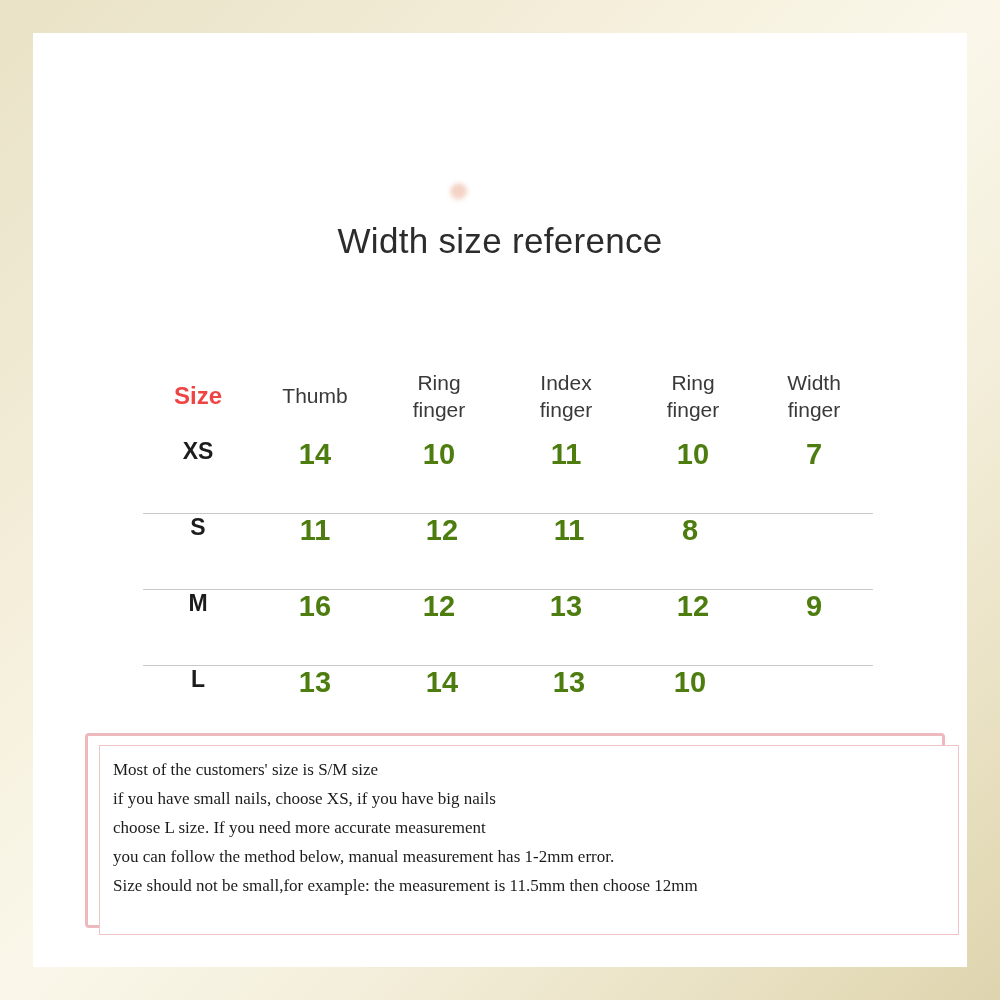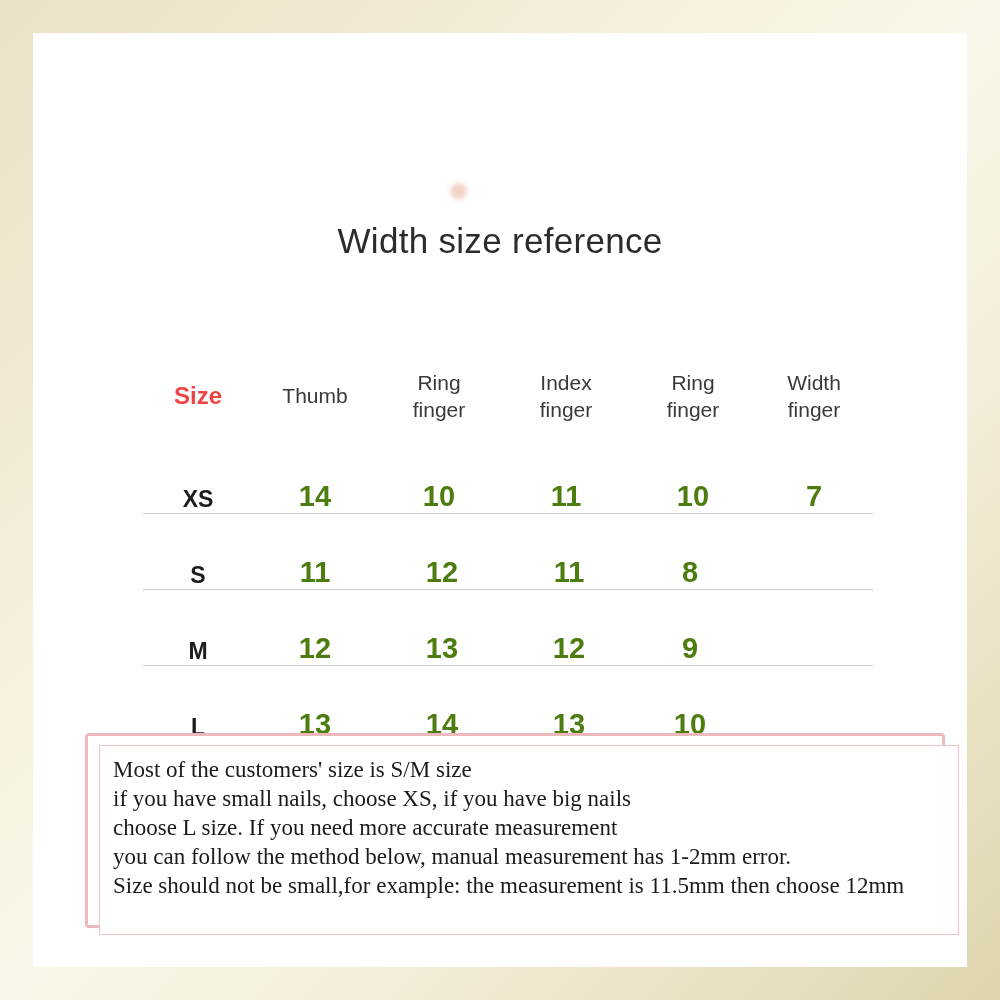--- a/index.html
+++ b/index.html
@@ -55,21 +55,21 @@
 
   
   .table {
     position: absolute;
     left: 110px;
     top: 320px;
     width: 730px;
   }
   .row {
     display: flex;
-    align-items: flex-end;
+    align-items: flex-start;
   }
   .head-row {
     height: 85px;
     align-items: center;
   }
   .cell {
     text-align: center;
     box-sizing: border-box;
   }
   .c-size  { width: 110px; }
@@ -136,21 +136,21 @@
     background: #ffffff;
     border: 1px solid #f0c3c6;
     box-sizing: border-box;
   }
   .note-text {
     position: absolute;
     left: 28px;
     top: 22px;
     width: 820px;
     font-family: "Liberation Serif", serif;
-    font-size: 23px;
+    font-size: 17px;
     line-height: 29px;
     color: #1b1b1b;
     white-space: pre-line;
   }
 </style>
 </head>
 <body>
 
 <div class="page">
   <div class="card">
@@ -196,20 +196,21 @@
         <div class="cell c-size row-label">S</div>
         <div class="cell c-2 data-val">11</div>
         <div class="cell c-3 data-val">12</div>
         <div class="cell c-4 data-val">11</div>
         <div class="cell c-5 data-val">8</div>
       </div>
       <div class="divider"></div>
 
       <div class="row data-row">
         <div class="cell c-size row-label">M</div>
+        <div class="cell c-1 data-val">16</div>
         <div class="cell c-2 data-val">12</div>
         <div class="cell c-3 data-val">13</div>
         <div class="cell c-4 data-val">12</div>
         <div class="cell c-5 data-val">9</div>
       </div>
       <div class="divider"></div>
 
       <div class="row data-row">
         <div class="cell c-size row-label">L</div>
         <div class="cell c-2 data-val">13</div>

